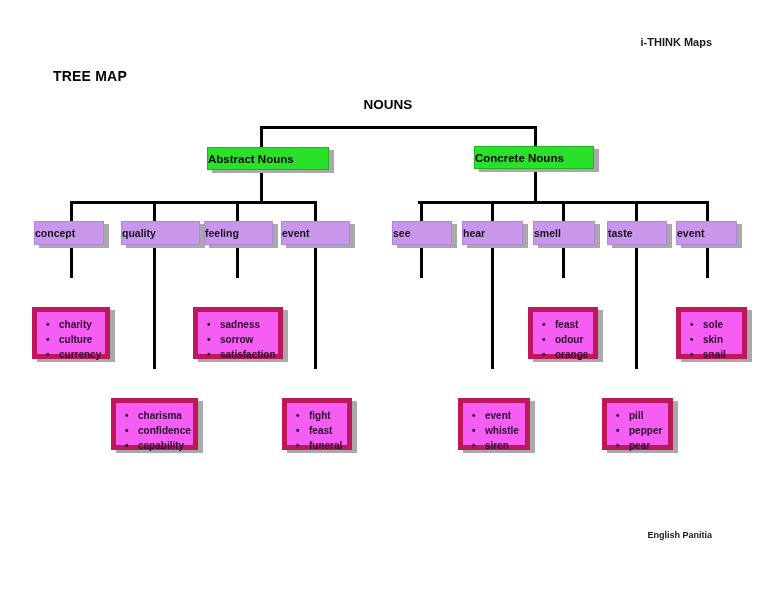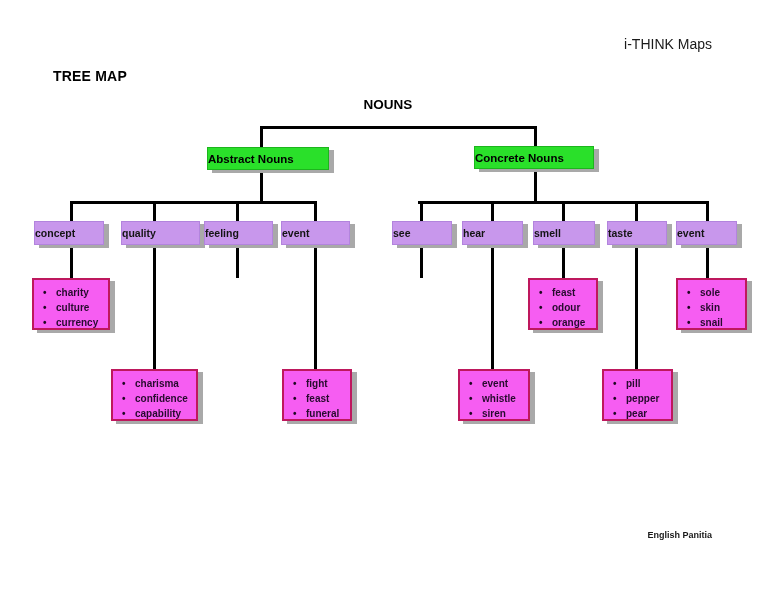--- a/index.html
+++ b/index.html
@@ -6,21 +6,21 @@
   .canvas{
     position:relative;
     width:768px;height:594px;
     background:#ffffff;
     font-family:"Liberation Sans","DejaVu Sans",sans-serif;
     overflow:hidden;
     margin:0 auto;
   }
   .watermark{
     position:absolute;top:36px;right:56px;
-    font-size:14px;font-weight:400;color:#1a1a1a;
+    font-size:11px;font-weight:700;color:#1a1a1a;
   }
   .footer{
     position:absolute;top:530px;right:56px;
     font-size:9px;font-weight:700;color:#1a1a1a;
   }
   .page-title{
     position:absolute;left:53px;top:68px;
     font-size:14px;font-weight:800;color:#000;letter-spacing:0.2px;
   }
   .root-label{
@@ -40,22 +40,22 @@
     background:#2ae02a;border:1px solid #1db51d;
     font-size:11.5px;font-weight:800;color:#000;
     height:23px;
   }
   .category{
     background:#c897ec;border:1px solid #b284dd;
     font-size:10.5px;font-weight:800;color:#141414;
     height:24px;top:221px;
   }
   .leaf{
-    background:#f65df2;border:2px solid #be185d;
-    height:52px;align-items:flex-start;justify-content:flex-start;
+    background:#f65df2;border:5px solid #be185d;
+    height:52px;align-items:flex-start;justify-content:flex-start;margin-top:29px;
   }
   .leaf ul{
     list-style:none;margin:0;padding:5px 3px 0 6px;
   }
   .leaf li{
     position:relative;padding-left:16px;
     font-size:10px;font-weight:800;color:#270b2e;
     line-height:15px;white-space:nowrap;
   }
   .leaf li::before{
@@ -135,20 +135,27 @@
     <span>event</span>
   </div>
 
   <div class="box leaf" style="left:32px;top:278px;width:78px">
     <ul>
       <li>charity</li>
       <li>culture</li>
       <li>currency</li>
     </ul>
   </div>
+  <div class="box leaf" style="left:193px;top:278px;width:90px">
+    <ul>
+      <li>sadness</li>
+      <li>sorrow</li>
+      <li>satisfaction</li>
+    </ul>
+  </div>
   <div class="box leaf" style="left:528px;top:278px;width:70px">
     <ul>
       <li>feast</li>
       <li>odour</li>
       <li>orange</li>
     </ul>
   </div>
   <div class="box leaf" style="left:676px;top:278px;width:71px">
     <ul>
       <li>sole</li>

